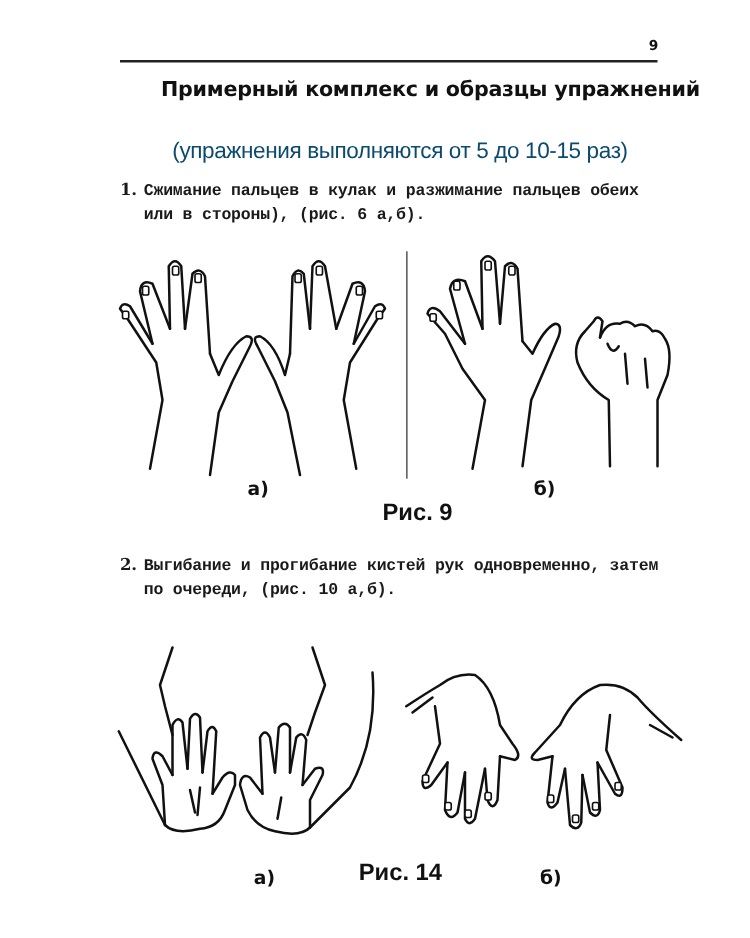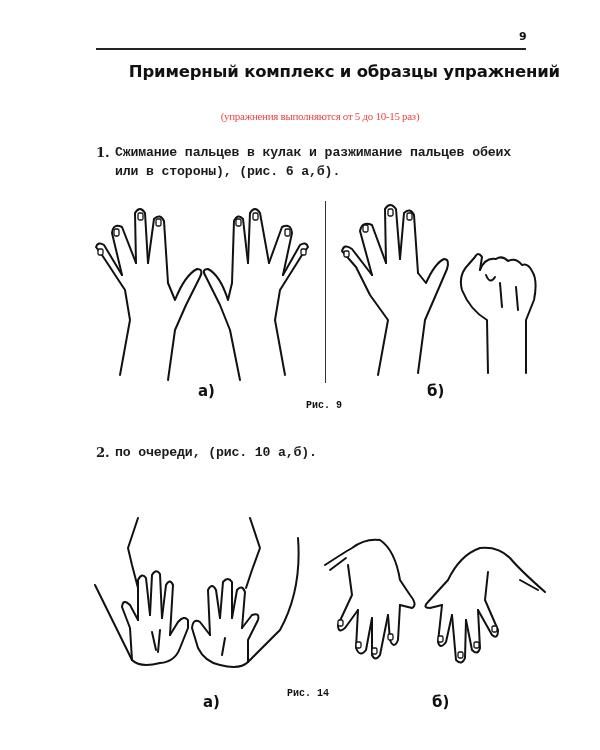--- a/index.html
+++ b/index.html
@@ -17,36 +17,36 @@
       font-weight: bold; font-size: 11px;
     }
     .title {
       position: absolute; left: 80px; width: 480px; text-align: right;
       font-family: "DejaVu Sans", sans-serif; font-weight: bold; font-size: 16.5px; letter-spacing: -0.2px;
     }
     .title.l1 { top: 62px; }
     .title.l2 { top: 85px; }
     .subtitle {
       position: absolute; left: 80px; width: 480px; top: 110px; text-align: center;
-      font-family: Liberation Serif, serif; font-size: 11px; letter-spacing: -0.3px; color: #ef4444;
+      font-family: Liberation Sans, sans-serif; font-size: 18px; letter-spacing: -0.3px; color: #0c4a6e;
     }
     .exercise {
       position: absolute; left: 96px; width: 450px;
       font-family: "DejaVu Serif", serif; font-weight: bold; font-size: 13.2px; line-height: 19px;
       color: #1a1a1a; letter-spacing: -0.15px;
     }
     .exercise .num { position: absolute; left: 0; top: 0; }
     .exercise .line { display: block; padding-left: 19px; white-space: nowrap; font-family: Liberation Mono, monospace; }
     .ex1 { top: 143px; }
     .ex2 { top: 443px; }
     .fig-label {
       position: absolute; font-family: "DejaVu Sans", sans-serif; font-weight: bold; font-size: 15px;
     }
     .caption {
-      position: absolute; font-family: Liberation Mono, monospace; font-weight: bold; font-size: 10px;
+      position: absolute; font-family: Liberation Sans, sans-serif; font-weight: bold; font-size: 19px;
     }
     .divider {
       position: absolute; left: 325px; top: 201px; width: 0; height: 182px; border-left: 1.5px solid #333;
     }
     svg.art { position: absolute; overflow: visible; }
     svg.art path, svg.art line, svg.art polyline { fill: none; stroke: #111; stroke-width: 2; stroke-linecap: round; stroke-linejoin: round; }
     svg.art rect.nail { fill: #fff; stroke: #111; stroke-width: 1.3; }
   </style>
 </head>
 <body>
@@ -108,20 +108,21 @@
     <line x1="170" y1="88" x2="172" y2="112"></line>
     <line x1="186" y1="92" x2="188" y2="115"></line>
   </svg>
 
   <div class="fig-label" style="left:198px;top:382px">а)</div>
   <div class="fig-label" style="left:427px;top:382px">б)</div>
   <div class="caption" style="left:306px;top:400px">Рис. 9</div>
 
   <div class="exercise ex2">
     <span class="num">2.</span>
+    <span class="line">Выгибание и прогибание кистей рук одновременно, затем</span>
     <span class="line">по очереди, (рис. 10 а,б).</span>
   </div>
 
   <svg class="art" style="left:80px;top:510px" width="245" height="175" viewBox="0 0 245 175">
 
     <path d="M58,8 L48,38 L52,55 L58,78"></path>
     <path d="M15,75 L52,150"></path>
     <path d="M170,8 L180,38 L172,60 L166,78"></path>
     <path d="M218,28 Q222,80 200,120 L168,152"></path>
 

